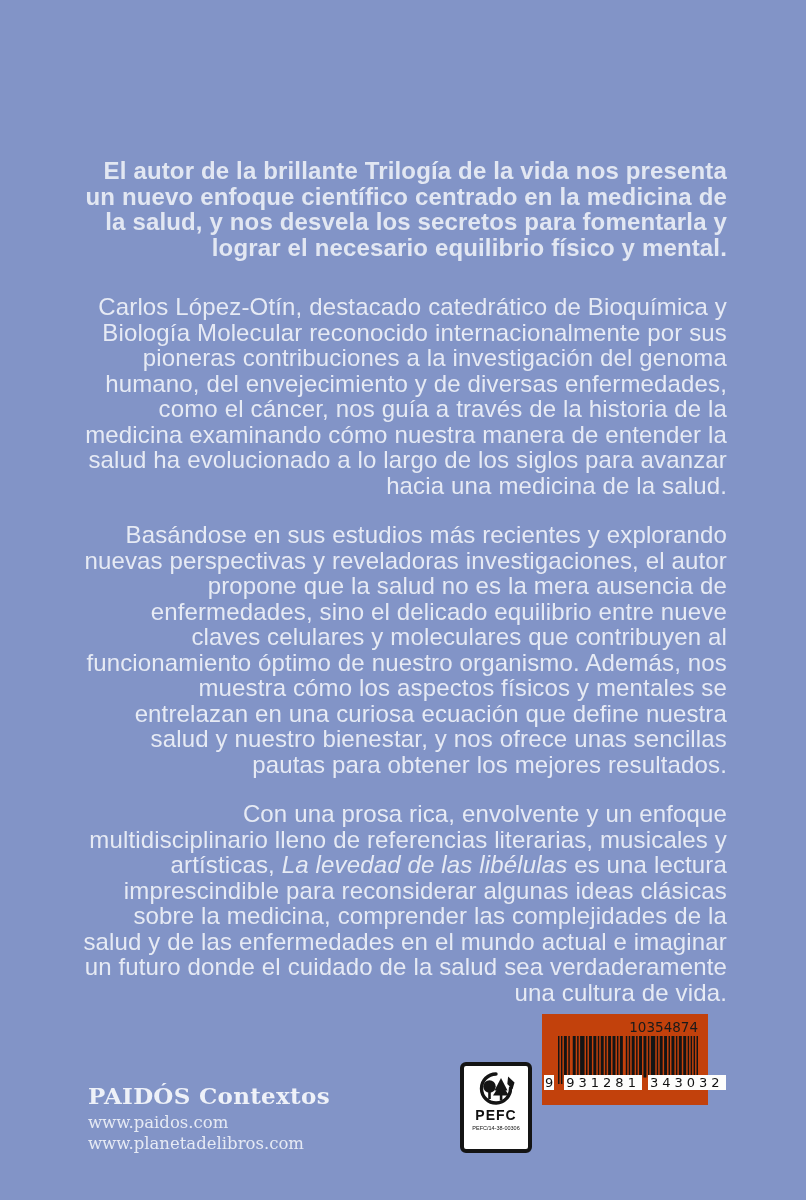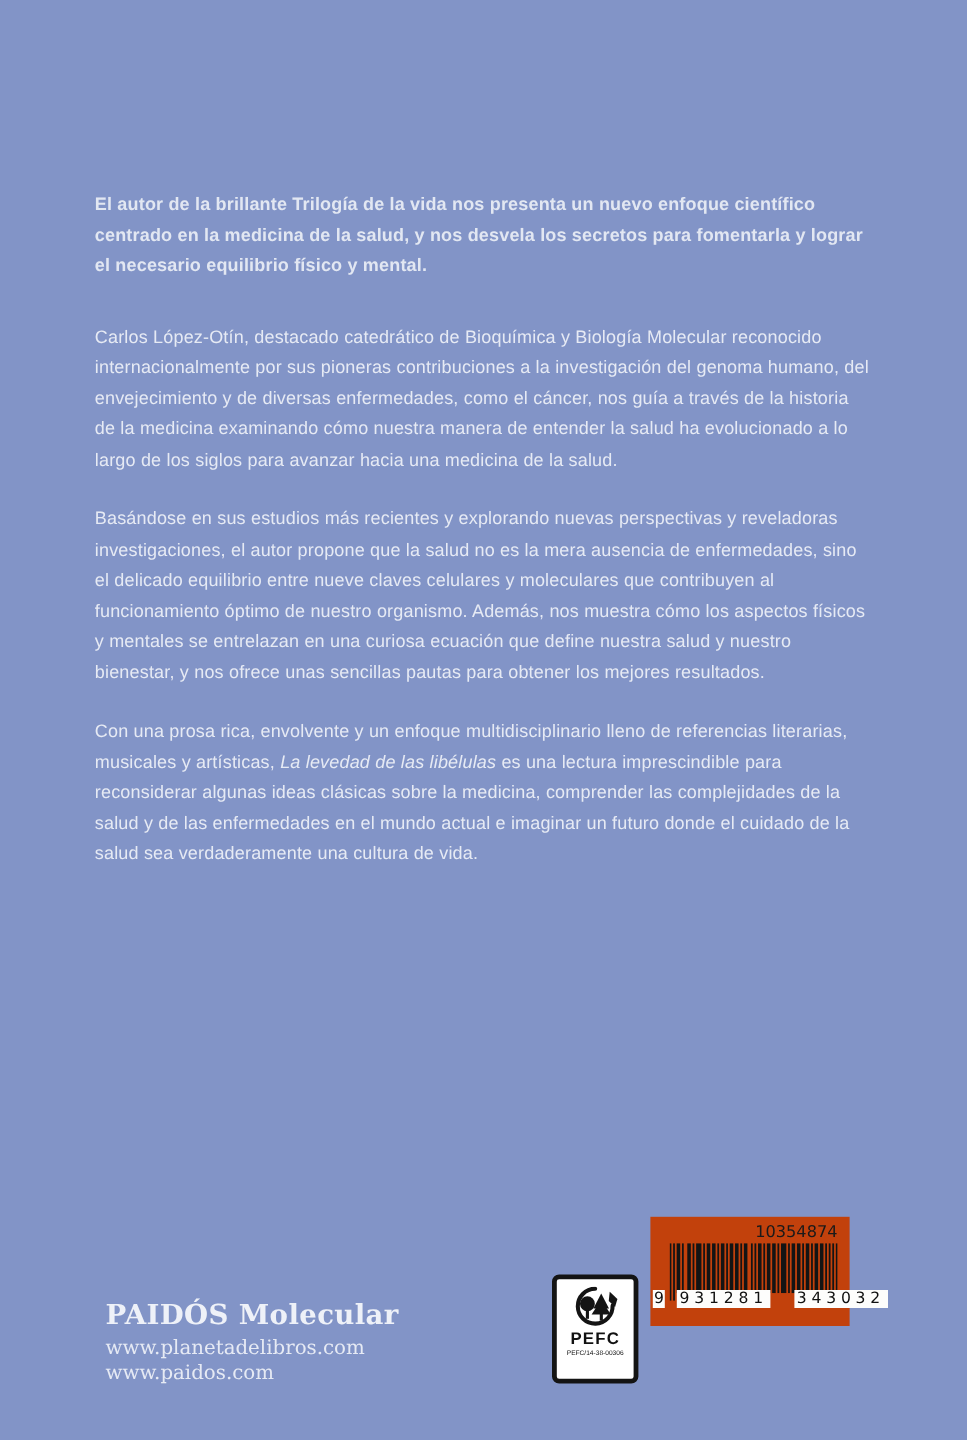--- a/index.html
+++ b/index.html
@@ -3,22 +3,22 @@
 <meta charset="utf-8">
 <style>
   html,body{margin:0;padding:0;}
   body{
     width:806px;height:1200px;position:relative;overflow:hidden;
     background:#8294c7;
     font-family:"Liberation Sans",sans-serif;
   }
   .back-cover-text{
     position:absolute;left:79px;top:158px;width:648px;
-    text-align:left;color:#e6eaf4;
-    font-size:15px;line-height:25.5px;letter-spacing:.15px;
+    text-align:right;color:#e6eaf4;
+    font-size:24px;line-height:25.5px;letter-spacing:.15px;
   }
   .intro{
     font-weight:bold;margin:0 0 34px 0;color:#e2e7f2;
   }
   .para{margin:0 0 24px 0;}
   .para:last-child{margin-bottom:0;}
   .book-title-italic{font-style:italic;margin-top:32px;}
   
   .imprint{
     position:absolute;left:88px;top:1082px;
@@ -56,36 +56,36 @@
     font-size:13.5px;color:#1a1a1a;font-family:"DejaVu Sans",sans-serif;
   }
   .barcode-bars{margin-left:16px;width:140px;height:48px;display:block;}
   .barcode-digits{
     display:flex;align-items:flex-end;margin-top:-9px;margin-left:2px;
     font-size:13px;color:#111;font-family:"DejaVu Sans",sans-serif;
     background:transparent;
   }
   .barcode-digits .d-left{margin-right:10px;background:#fdfdfc;padding:0 1px;}
   .barcode-digits .d-group{letter-spacing:4px;background:#fdfdfc;padding:0 2px;}
-  .barcode-digits .d-group+ .d-group{margin-left:20px;}
+  .barcode-digits .d-group+ .d-group{margin-left:6px;}
 </style>
 </head>
 <body>
 
 <div class="back-cover-text">
   <p class="intro">El autor de la brillante Trilogía de la vida nos presenta un nuevo enfoque científico centrado en la medicina de la salud, y nos desvela los secretos para fomentarla y lograr el necesario equilibrio físico y mental.</p>
   <p class="para">Carlos López-Otín, destacado catedrático de Bioquímica y Biología Molecular reconocido internacionalmente por sus pioneras contribuciones a la investigación del genoma humano, del envejecimiento y de diversas enfermedades, como el cáncer, nos guía a través de la historia de la medicina examinando cómo nuestra manera de entender la salud ha evolucionado a lo largo de los siglos para avanzar hacia una medicina de la salud.</p>
   <p class="para">Basándose en sus estudios más recientes y explorando nuevas perspectivas y reveladoras investigaciones, el autor propone que la salud no es la mera ausencia de enfermedades, sino el delicado equilibrio entre nueve claves celulares y moleculares que contribuyen al funcionamiento óptimo de nuestro organismo. Además, nos muestra cómo los aspectos físicos y mentales se entrelazan en una curiosa ecuación que define nuestra salud y nuestro bienestar, y nos ofrece unas sencillas pautas para obtener los mejores resultados.</p>
   <p class="para"><span>Con una prosa rica, envolvente y un enfoque multidisciplinario lleno de referencias literarias, musicales y artísticas, </span><span class="book-title-italic">La levedad de las libélulas</span><span> es una lectura imprescindible para reconsiderar algunas ideas clásicas sobre la medicina, comprender las complejidades de la salud y de las enfermedades en el mundo actual e imaginar un futuro donde el cuidado de la salud sea verdaderamente una cultura de vida.</span></p>
 </div>
 
-<div class="imprint">PAIDÓS Molecular</div>
+<div class="imprint">PAIDÓS Contextos</div>
 <div class="urls">
+  <div>www.paidos.com</div>
   <div>www.planetadelibros.com</div>
-  <div>www.paidos.com</div>
 </div>
 
 <div class="pefc-box">
   <svg width="40" height="34" viewBox="0 0 40 34" aria-hidden="true">
 
     <path d="M20 2 A 14.5 14.5 0 1 0 34.5 16" fill="none" stroke="#141414" stroke-width="3.4" stroke-linecap="round"></path>
     <path d="M31 5 L 38.5 9.5 L 38 16.5 L 31.8 12.6 Z" fill="#141414" transform="rotate(12 34 10)"></path>
 
     <circle cx="13.5" cy="14.5" r="6.2" fill="#141414"></circle>
     <rect x="12.2" y="18" width="2.6" height="9" fill="#141414"></rect>

